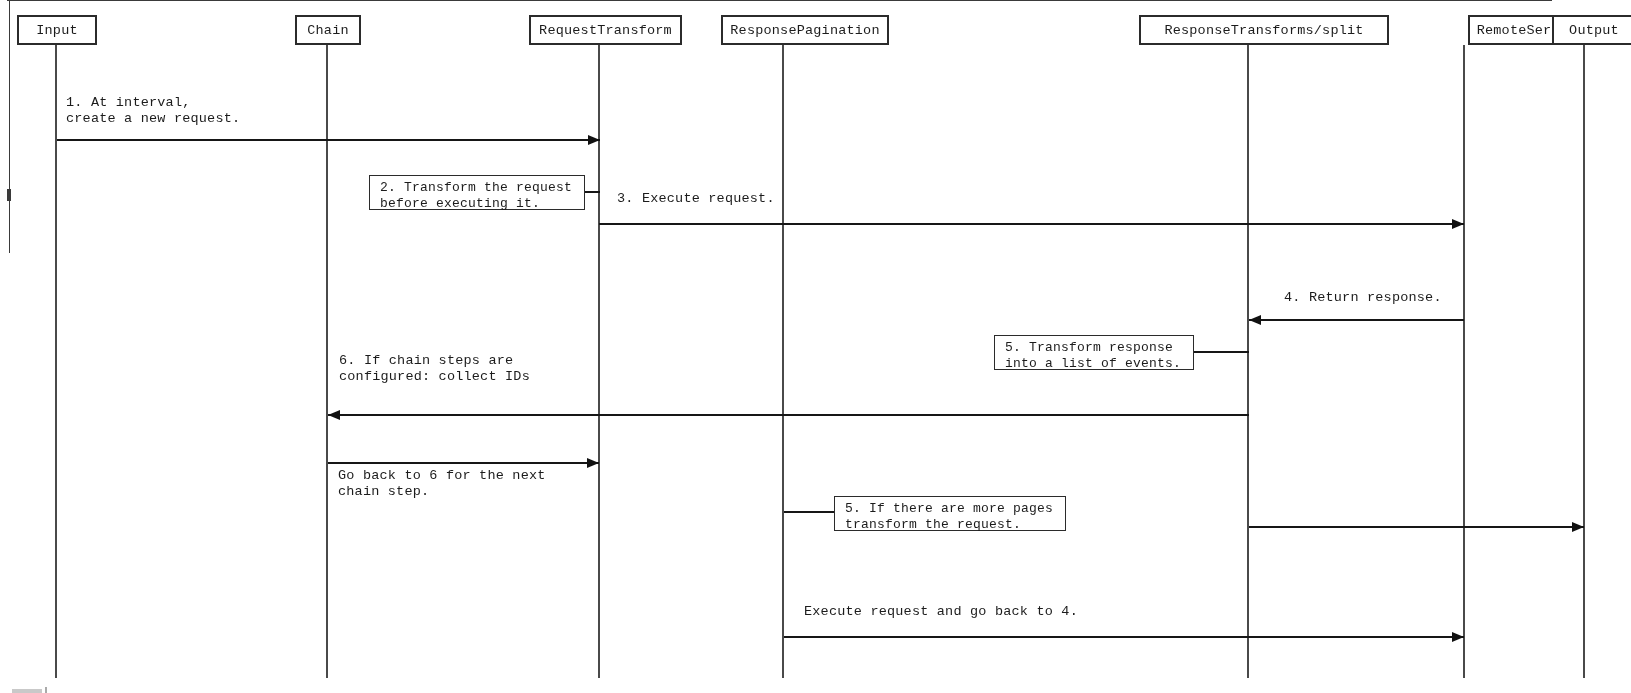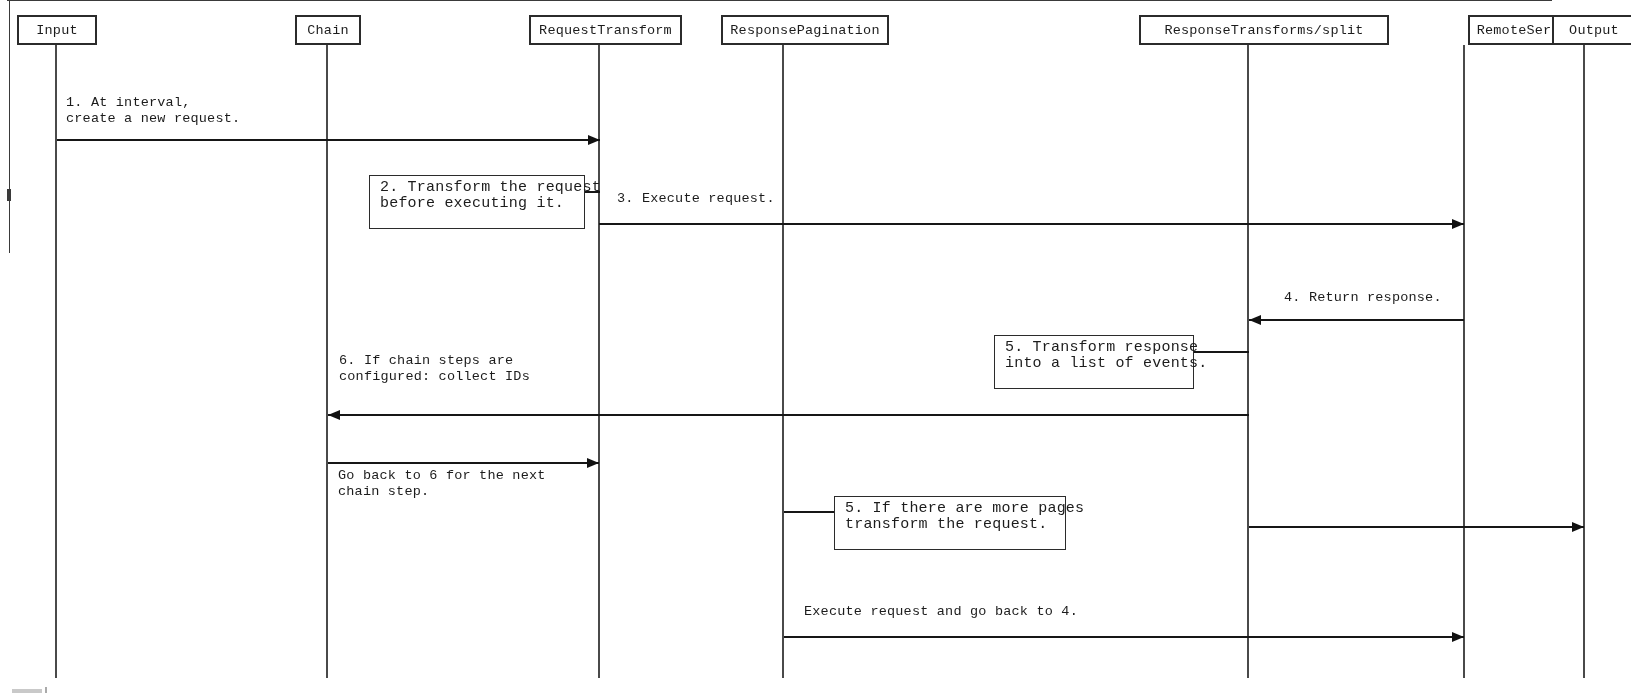--- a/index.html
+++ b/index.html
@@ -26,24 +26,24 @@
   }
   .label{
     position:absolute;white-space:pre;
     font-size:13.5px;line-height:16px;letter-spacing:0.2px;
     z-index:4;
   }
   .msg-line{
     position:absolute;height:2px;background:#161616;z-index:2;
   }
   .note{
-    position:absolute;height:54px;box-sizing:border-box;
+    position:absolute;height:35px;box-sizing:border-box;
     border:1.5px solid #2b2b2b;background:#fff;
     padding:4px 0 0 10px;
-    font-size:15px;line-height:16px;letter-spacing:0.2px;
+    font-size:13px;line-height:16px;letter-spacing:0.2px;
     white-space:pre;z-index:3;
   }
   .ah-right{
     position:absolute;width:0;height:0;z-index:4;
     border-top:5px solid transparent;border-bottom:5px solid transparent;
     border-left:12px solid #111;
   }
   .ah-left{
     position:absolute;width:0;height:0;z-index:4;
     border-top:5px solid transparent;border-bottom:5px solid transparent;

